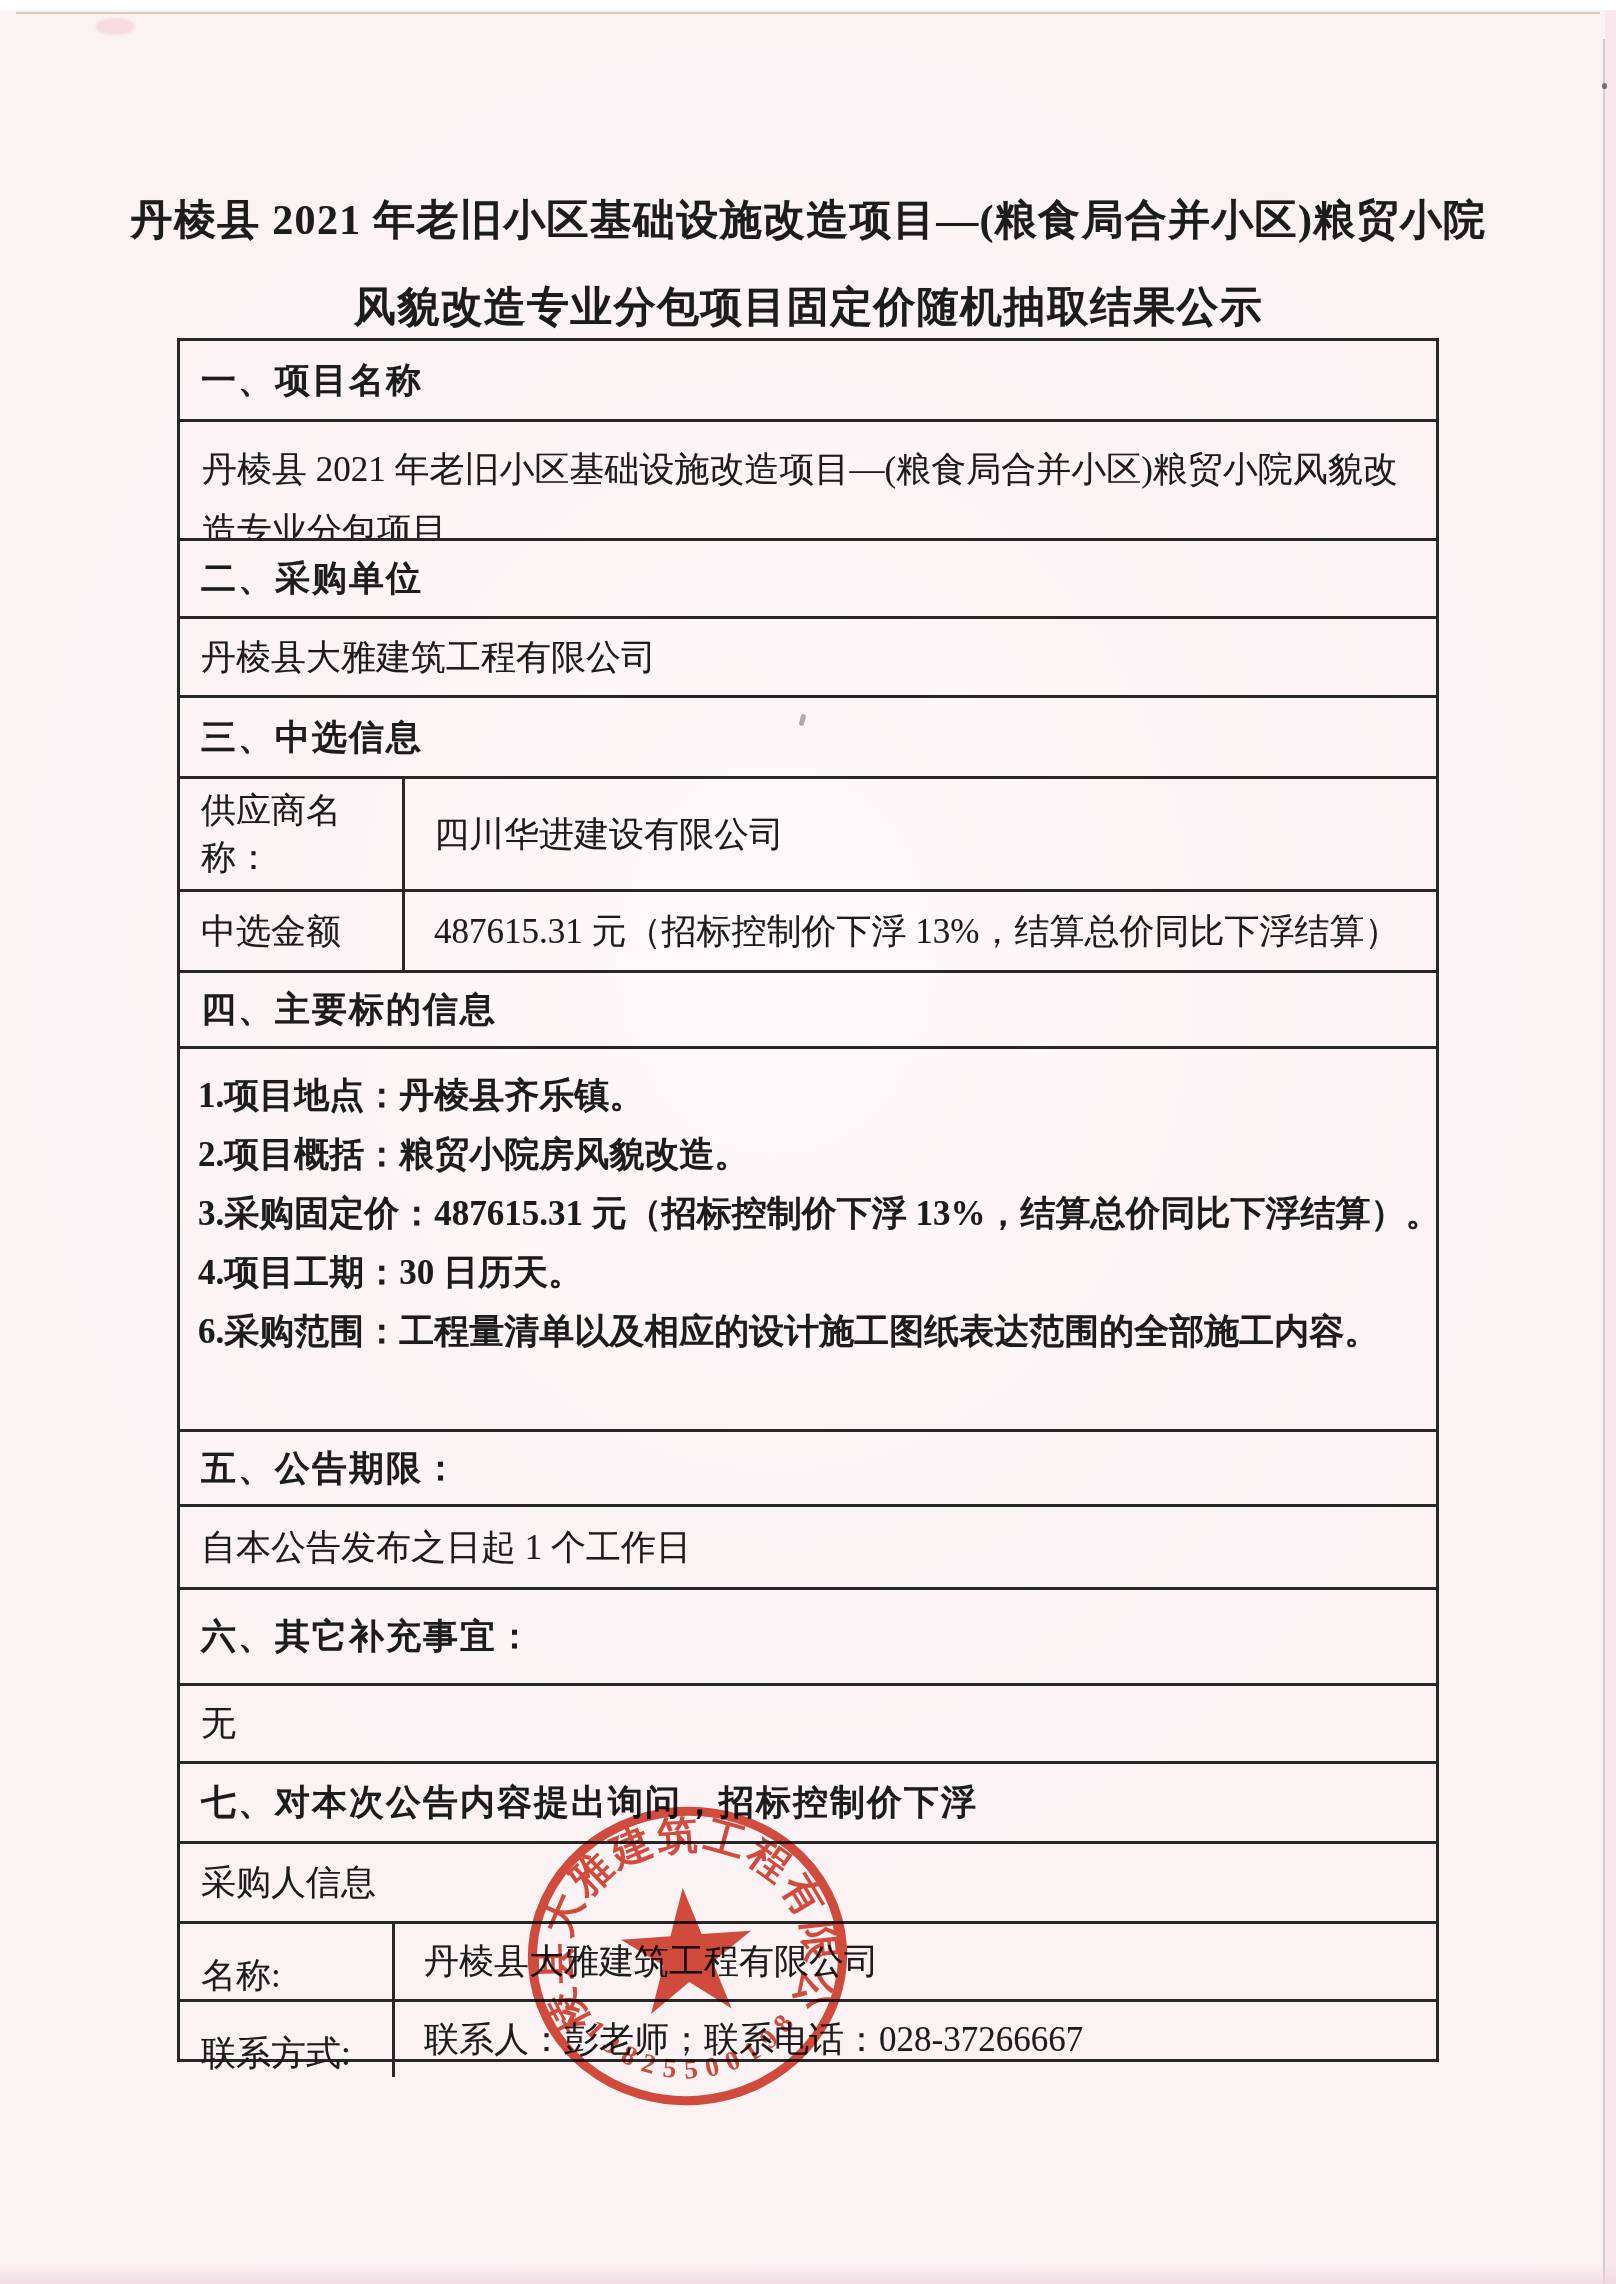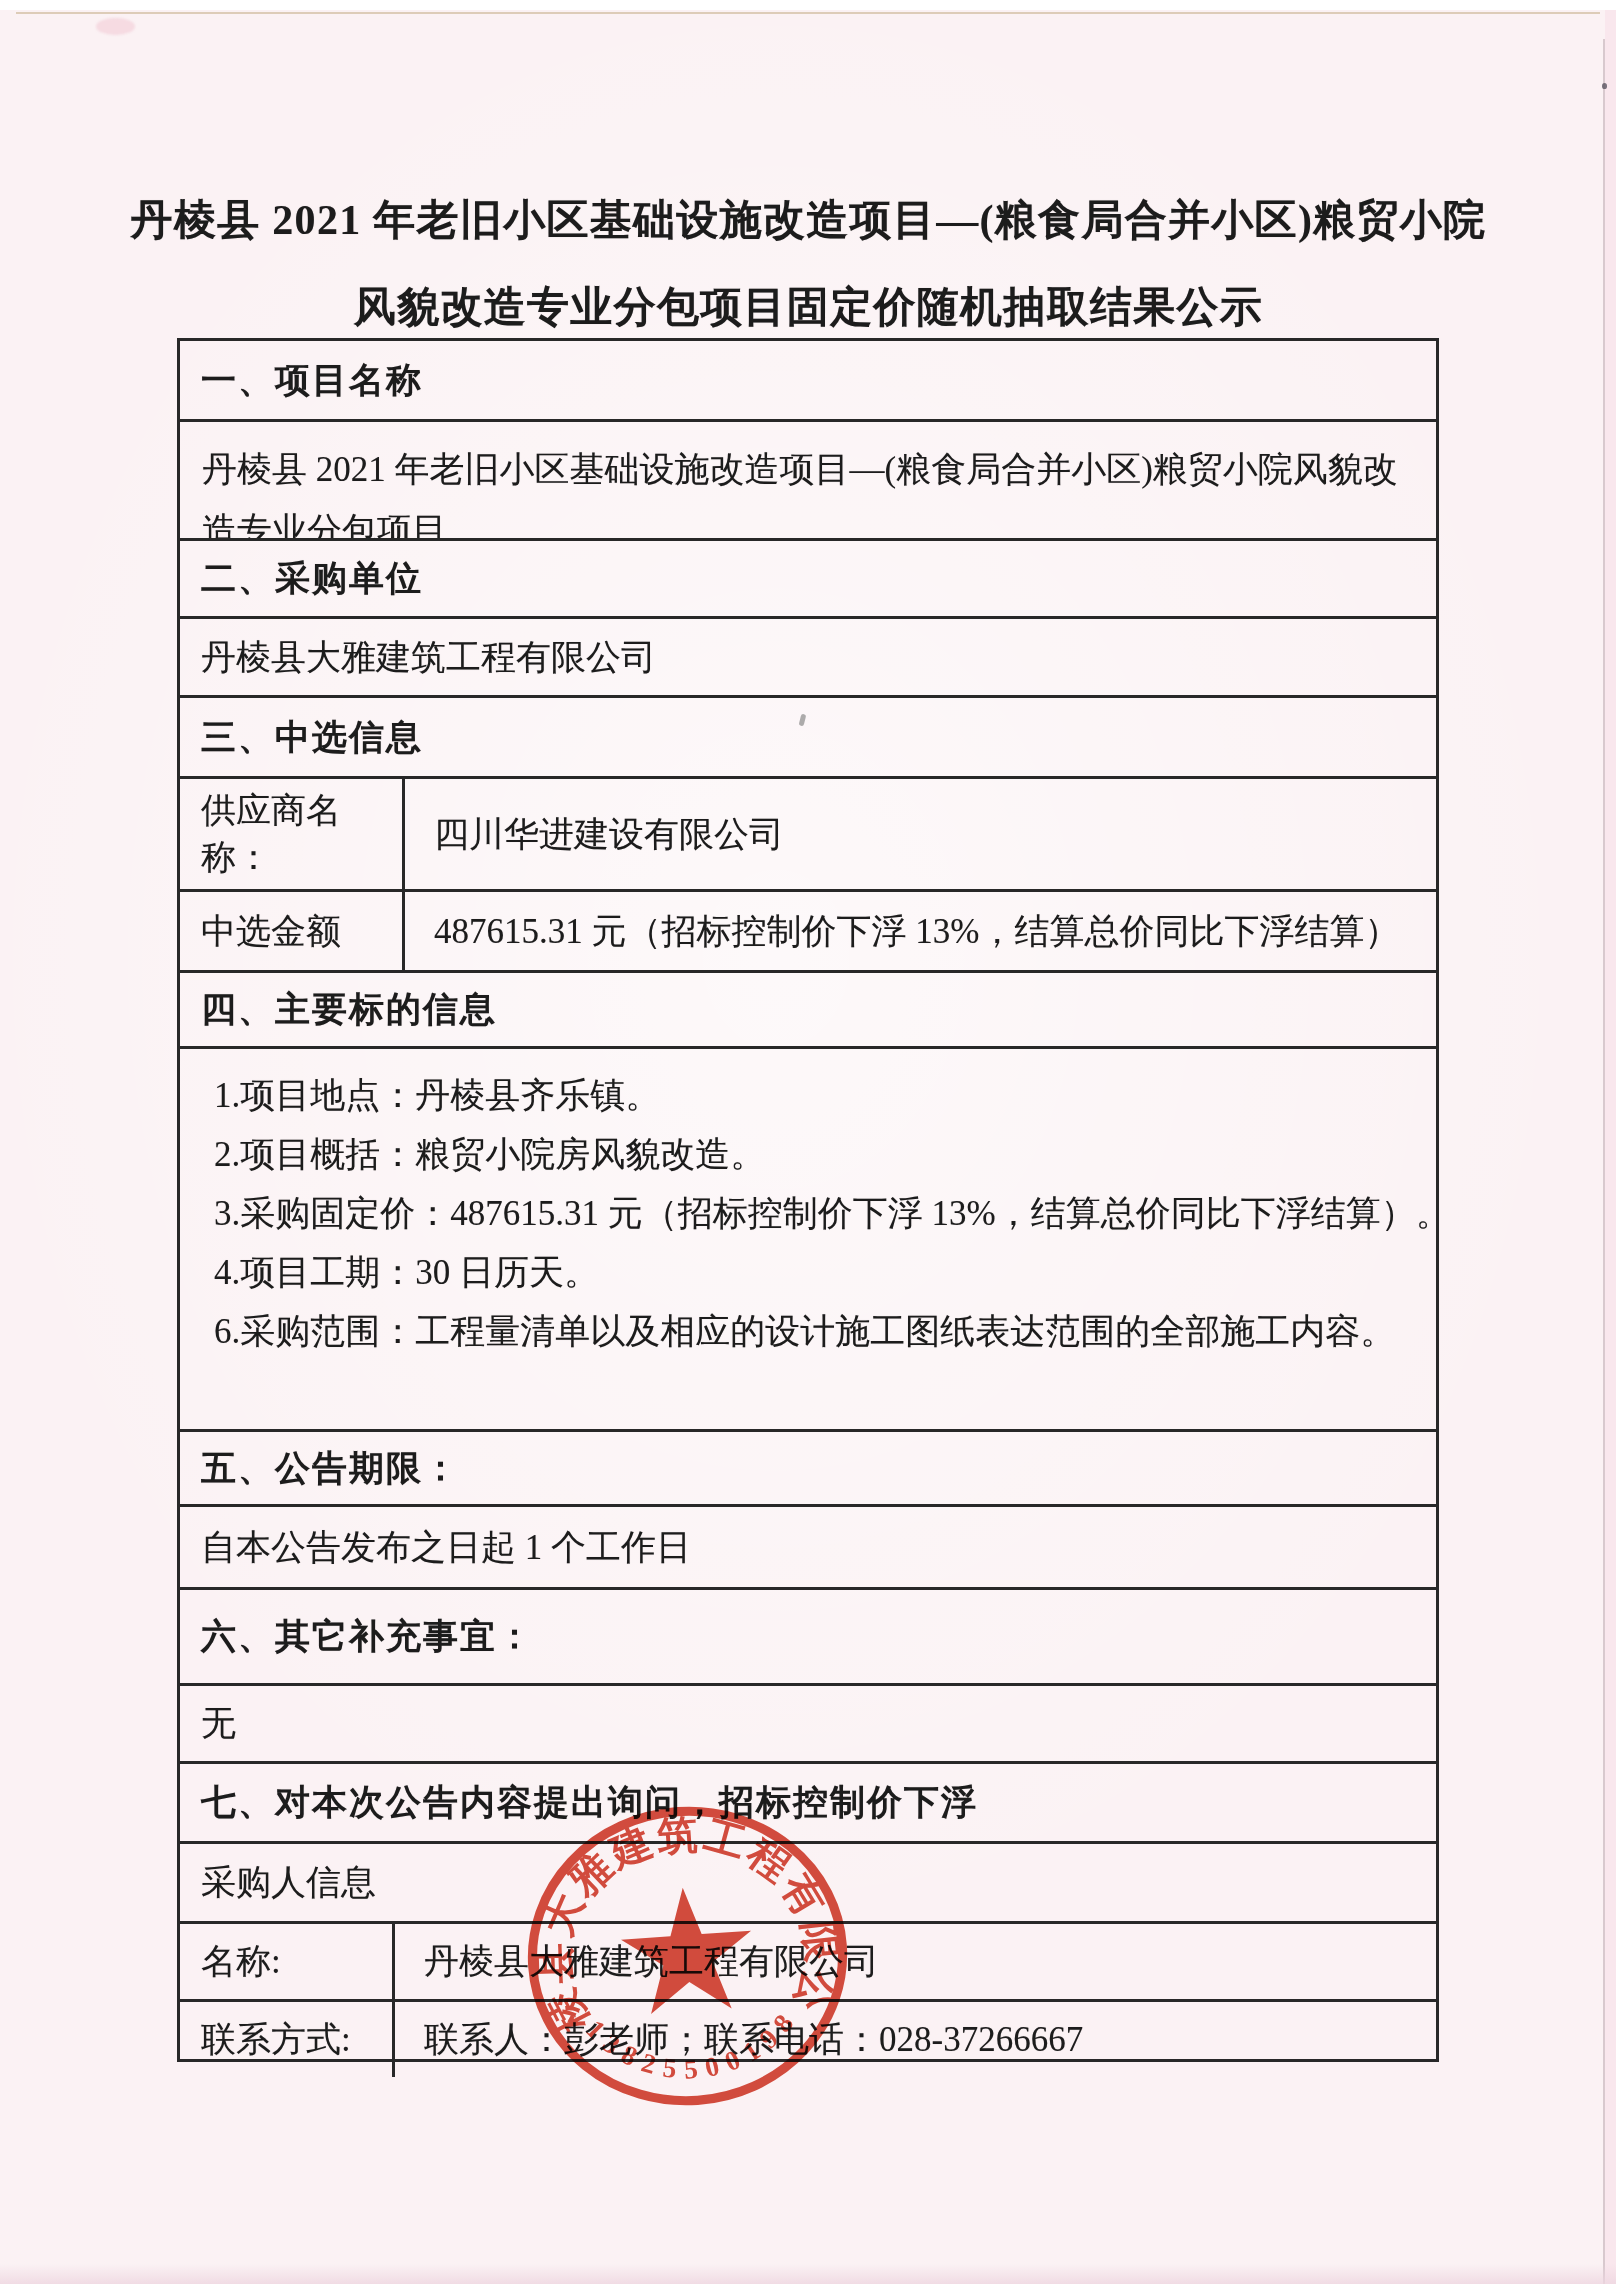--- a/index.html
+++ b/index.html
@@ -35,22 +35,22 @@
     font-size:35px;text-shadow:0 0 0.7px rgba(20,20,20,.3);margin-top:24px;}
   .row{box-sizing:border-box;border-bottom:3.9px solid #282828;display:flex;align-items:center;
     padding-left:21px;overflow:hidden;}
   .row.last{border-bottom:none;}
   .row.hdr{font-weight:bold;letter-spacing:2px;}
   .row.pair{padding-left:0;}
   .pair-label{box-sizing:border-box;border-right:3.9px solid #282828;align-self:stretch;
     display:flex;align-items:center;padding-left:21px;flex:0 0 auto;}
   .pair-value{flex:1;display:flex;align-items:center;padding-left:29px;}
   .w-top{width:225px;}
-  .w-bot{width:215px;}
-  .row.bigcell{display:block;padding:17px 26px 0 34px;}
+  .w-bot{width:215px;align-items:flex-end;}
+  .row.bigcell{display:block;padding:17px 26px 0 18px;font-weight:bold;}
   .bigcell .item{line-height:59px;white-space:nowrap;}
   .wrapcell{display:block;padding:17px 18px 0 22px;line-height:61px;font-size:35px;}
 
   
   .seal{position:absolute;left:505px;top:1780px;width:365px;height:352px;
     mix-blend-mode:multiply;opacity:.92;transform:rotate(-4deg);}
 </style>
 </head>
 <body>
 

